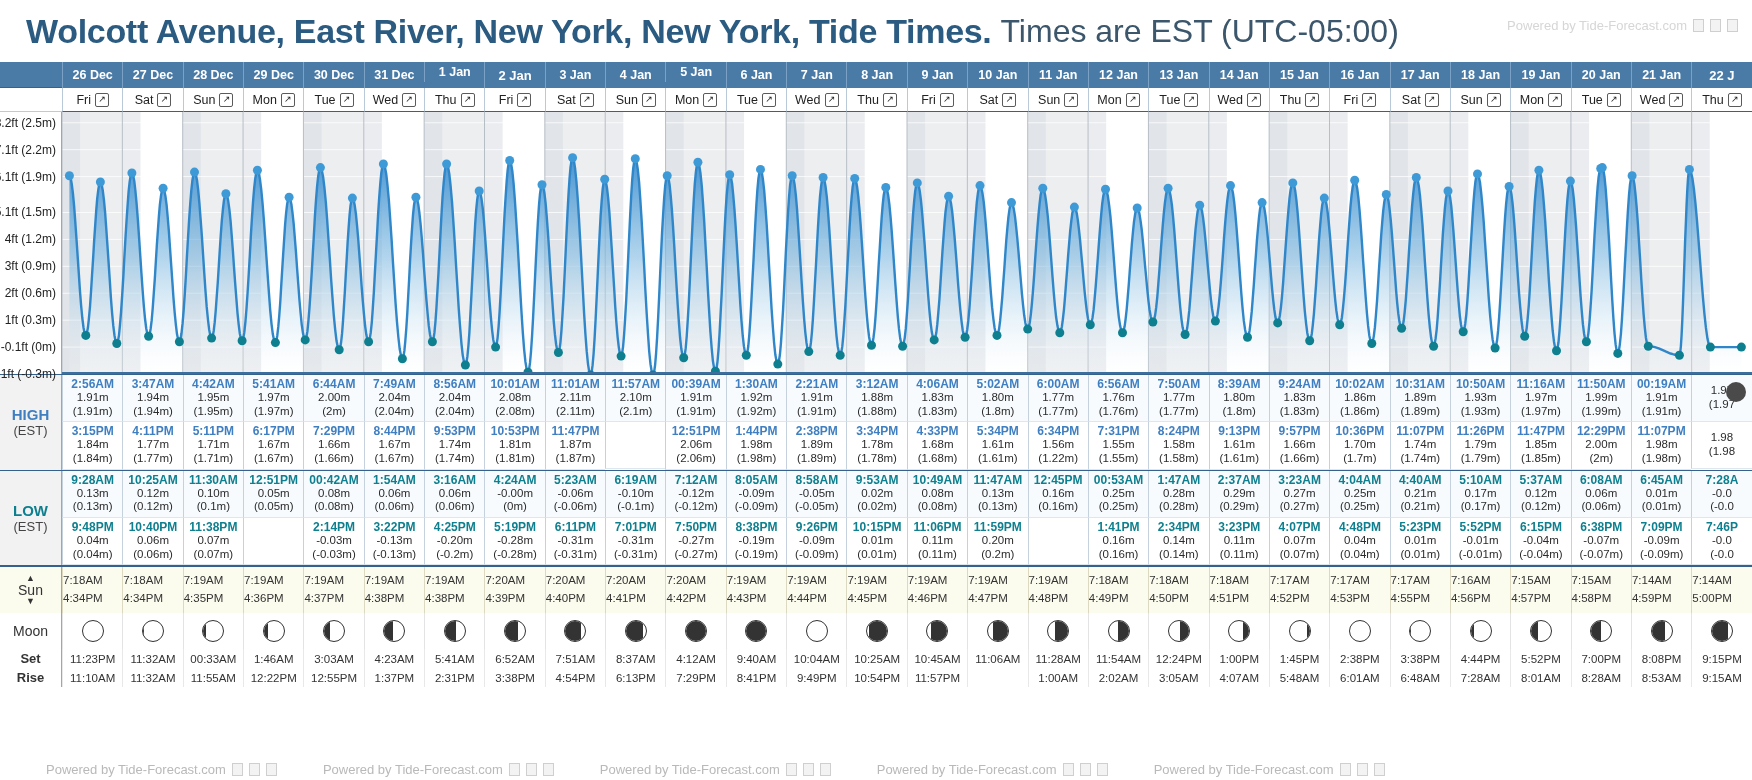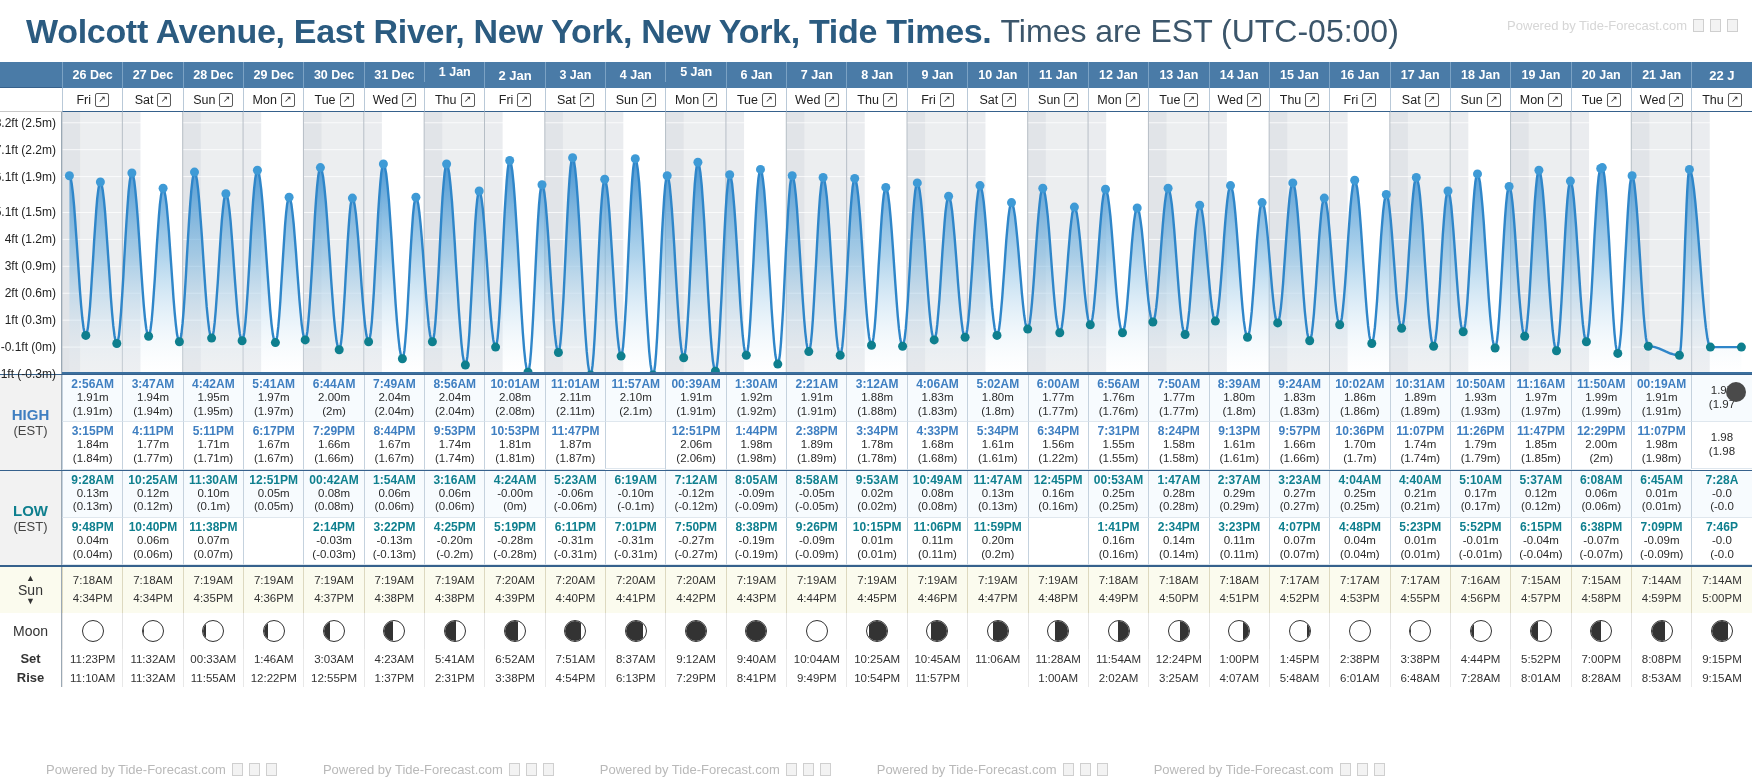--- a/index.html
+++ b/index.html
@@ -116,21 +116,21 @@
 
   
   .sunrow .lbl {
     background:#fbfbee; border-right:1px solid #9aa8b4;
     display:flex; flex-direction:column; align-items:center; justify-content:center;
     font-size:14px; color:#333; font-weight:normal;
   }
   .sunrow { border-top: 2px solid #36618c; }
   .sun-cell {
     border-left:1px solid #ddd9c0; background:#fbfbee;
-    display:flex; flex-direction:column; align-items:center; justify-content:center;
+    display:flex; flex-direction:column; justify-content:center;
     font-size:11.5px; color:#333; line-height:1.55; height:46px;
   }
   .arrow-up, .arrow-dn { font-size:9px; line-height:7px; color:#333; }
 
   
   .moonrow .lbl {
     background:#ffffff; border-right:1px solid #9aa8b4;
     display:flex; align-items:center; justify-content:center;
     font-size:14px; color:#333; font-weight:normal;
   }
@@ -1539,21 +1539,21 @@
         <div class="sr-cell" style="width: 60.3571px; min-width: 60.3571px; flex: 0 0 60.3571px;">11:23PM</div>
         <div class="sr-cell" style="width: 60.3571px; min-width: 60.3571px; flex: 0 0 60.3571px;">11:32AM</div>
         <div class="sr-cell" style="width: 60.3571px; min-width: 60.3571px; flex: 0 0 60.3571px;">00:33AM</div>
         <div class="sr-cell" style="width: 60.3571px; min-width: 60.3571px; flex: 0 0 60.3571px;">1:46AM</div>
         <div class="sr-cell" style="width: 60.3571px; min-width: 60.3571px; flex: 0 0 60.3571px;">3:03AM</div>
         <div class="sr-cell" style="width: 60.3571px; min-width: 60.3571px; flex: 0 0 60.3571px;">4:23AM</div>
         <div class="sr-cell" style="width: 60.3571px; min-width: 60.3571px; flex: 0 0 60.3571px;">5:41AM</div>
         <div class="sr-cell" style="width: 60.3571px; min-width: 60.3571px; flex: 0 0 60.3571px;">6:52AM</div>
         <div class="sr-cell" style="width: 60.3571px; min-width: 60.3571px; flex: 0 0 60.3571px;">7:51AM</div>
         <div class="sr-cell" style="width: 60.3571px; min-width: 60.3571px; flex: 0 0 60.3571px;">8:37AM</div>
-        <div class="sr-cell" style="width: 60.3571px; min-width: 60.3571px; flex: 0 0 60.3571px;">9:12AM</div>
+        <div class="sr-cell" style="width: 60.3571px; min-width: 60.3571px; flex: 0 0 60.3571px;">4:12AM</div>
         <div class="sr-cell" style="width: 60.3571px; min-width: 60.3571px; flex: 0 0 60.3571px;">9:40AM</div>
         <div class="sr-cell" style="width: 60.3571px; min-width: 60.3571px; flex: 0 0 60.3571px;">10:04AM</div>
         <div class="sr-cell" style="width: 60.3571px; min-width: 60.3571px; flex: 0 0 60.3571px;">10:25AM</div>
         <div class="sr-cell" style="width: 60.3571px; min-width: 60.3571px; flex: 0 0 60.3571px;">10:45AM</div>
         <div class="sr-cell" style="width: 60.3571px; min-width: 60.3571px; flex: 0 0 60.3571px;">11:06AM</div>
         <div class="sr-cell" style="width: 60.3571px; min-width: 60.3571px; flex: 0 0 60.3571px;">11:28AM</div>
         <div class="sr-cell" style="width: 60.3571px; min-width: 60.3571px; flex: 0 0 60.3571px;">11:54AM</div>
         <div class="sr-cell" style="width: 60.3571px; min-width: 60.3571px; flex: 0 0 60.3571px;">12:24PM</div>
         <div class="sr-cell" style="width: 60.3571px; min-width: 60.3571px; flex: 0 0 60.3571px;">1:00PM</div>
         <div class="sr-cell" style="width: 60.3571px; min-width: 60.3571px; flex: 0 0 60.3571px;">1:45PM</div>
@@ -1583,21 +1583,21 @@
         <div class="sr-cell" style="width: 60.3571px; min-width: 60.3571px; flex: 0 0 60.3571px;">4:54PM</div>
         <div class="sr-cell" style="width: 60.3571px; min-width: 60.3571px; flex: 0 0 60.3571px;">6:13PM</div>
         <div class="sr-cell" style="width: 60.3571px; min-width: 60.3571px; flex: 0 0 60.3571px;">7:29PM</div>
         <div class="sr-cell" style="width: 60.3571px; min-width: 60.3571px; flex: 0 0 60.3571px;">8:41PM</div>
         <div class="sr-cell" style="width: 60.3571px; min-width: 60.3571px; flex: 0 0 60.3571px;">9:49PM</div>
         <div class="sr-cell" style="width: 60.3571px; min-width: 60.3571px; flex: 0 0 60.3571px;">10:54PM</div>
         <div class="sr-cell" style="width: 60.3571px; min-width: 60.3571px; flex: 0 0 60.3571px;">11:57PM</div>
         <div class="sr-cell" style="width: 60.3571px; min-width: 60.3571px; flex: 0 0 60.3571px;"></div>
         <div class="sr-cell" style="width: 60.3571px; min-width: 60.3571px; flex: 0 0 60.3571px;">1:00AM</div>
         <div class="sr-cell" style="width: 60.3571px; min-width: 60.3571px; flex: 0 0 60.3571px;">2:02AM</div>
-        <div class="sr-cell" style="width: 60.3571px; min-width: 60.3571px; flex: 0 0 60.3571px;">3:25AM</div>
+        <div class="sr-cell" style="width: 60.3571px; min-width: 60.3571px; flex: 0 0 60.3571px;">3:05AM</div>
         <div class="sr-cell" style="width: 60.3571px; min-width: 60.3571px; flex: 0 0 60.3571px;">4:07AM</div>
         <div class="sr-cell" style="width: 60.3571px; min-width: 60.3571px; flex: 0 0 60.3571px;">5:48AM</div>
         <div class="sr-cell" style="width: 60.3571px; min-width: 60.3571px; flex: 0 0 60.3571px;">6:01AM</div>
         <div class="sr-cell" style="width: 60.3571px; min-width: 60.3571px; flex: 0 0 60.3571px;">6:48AM</div>
         <div class="sr-cell" style="width: 60.3571px; min-width: 60.3571px; flex: 0 0 60.3571px;">7:28AM</div>
         <div class="sr-cell" style="width: 60.3571px; min-width: 60.3571px; flex: 0 0 60.3571px;">8:01AM</div>
         <div class="sr-cell" style="width: 60.3571px; min-width: 60.3571px; flex: 0 0 60.3571px;">8:28AM</div>
         <div class="sr-cell" style="width: 60.3571px; min-width: 60.3571px; flex: 0 0 60.3571px;">8:53AM</div>
         <div class="sr-cell" style="width: 60.3571px; min-width: 60.3571px; flex: 0 0 60.3571px;">9:15AM</div>
       </div>

